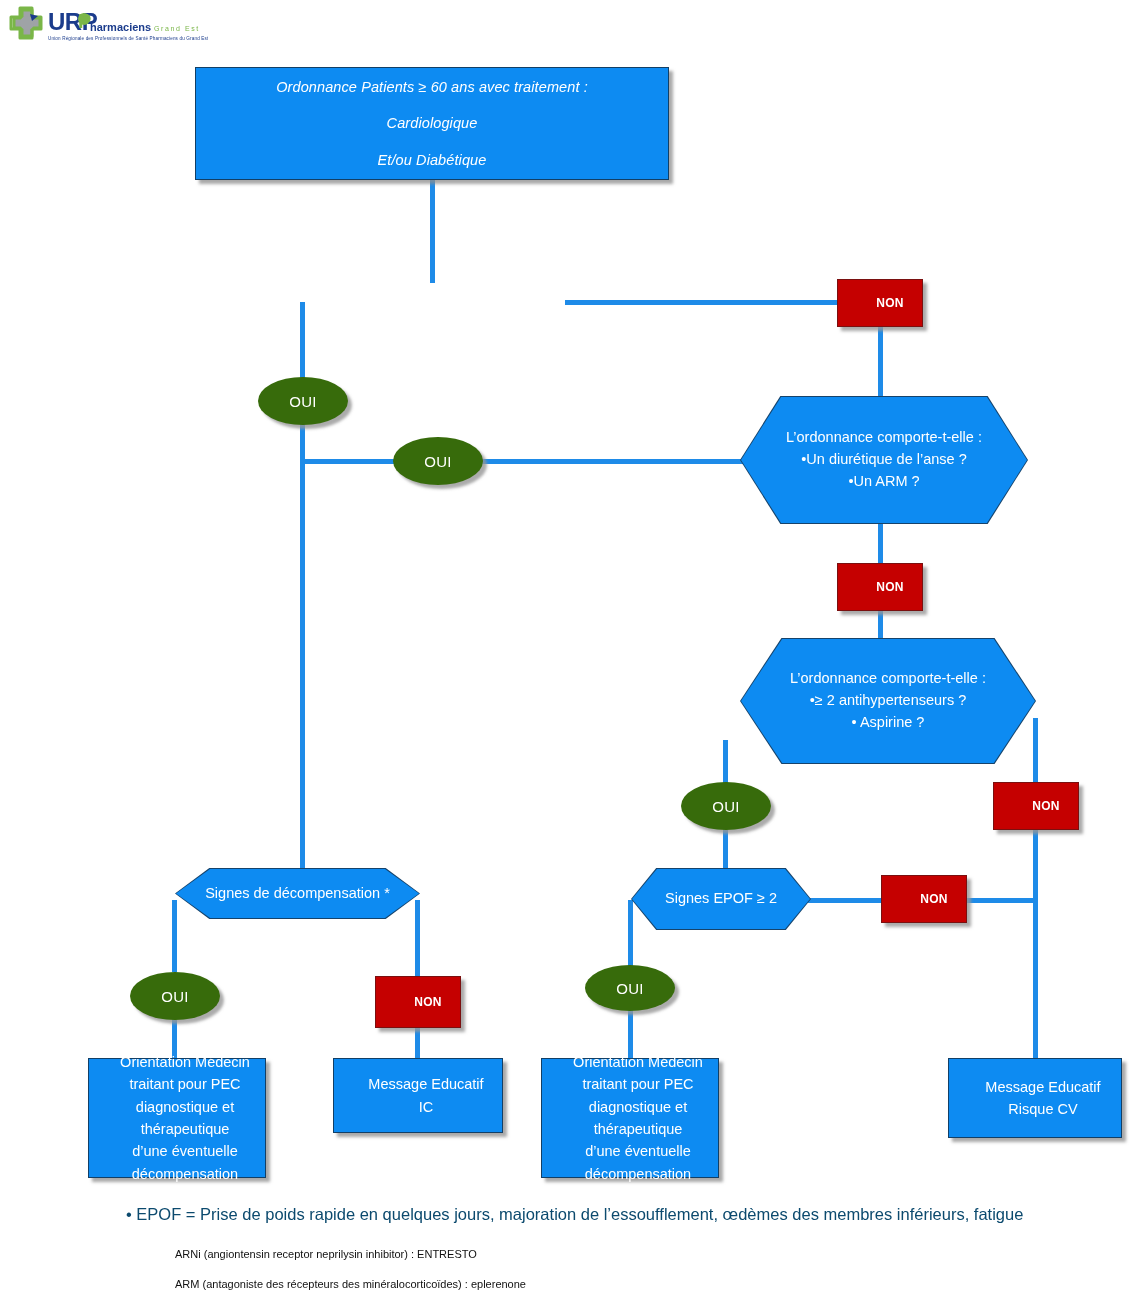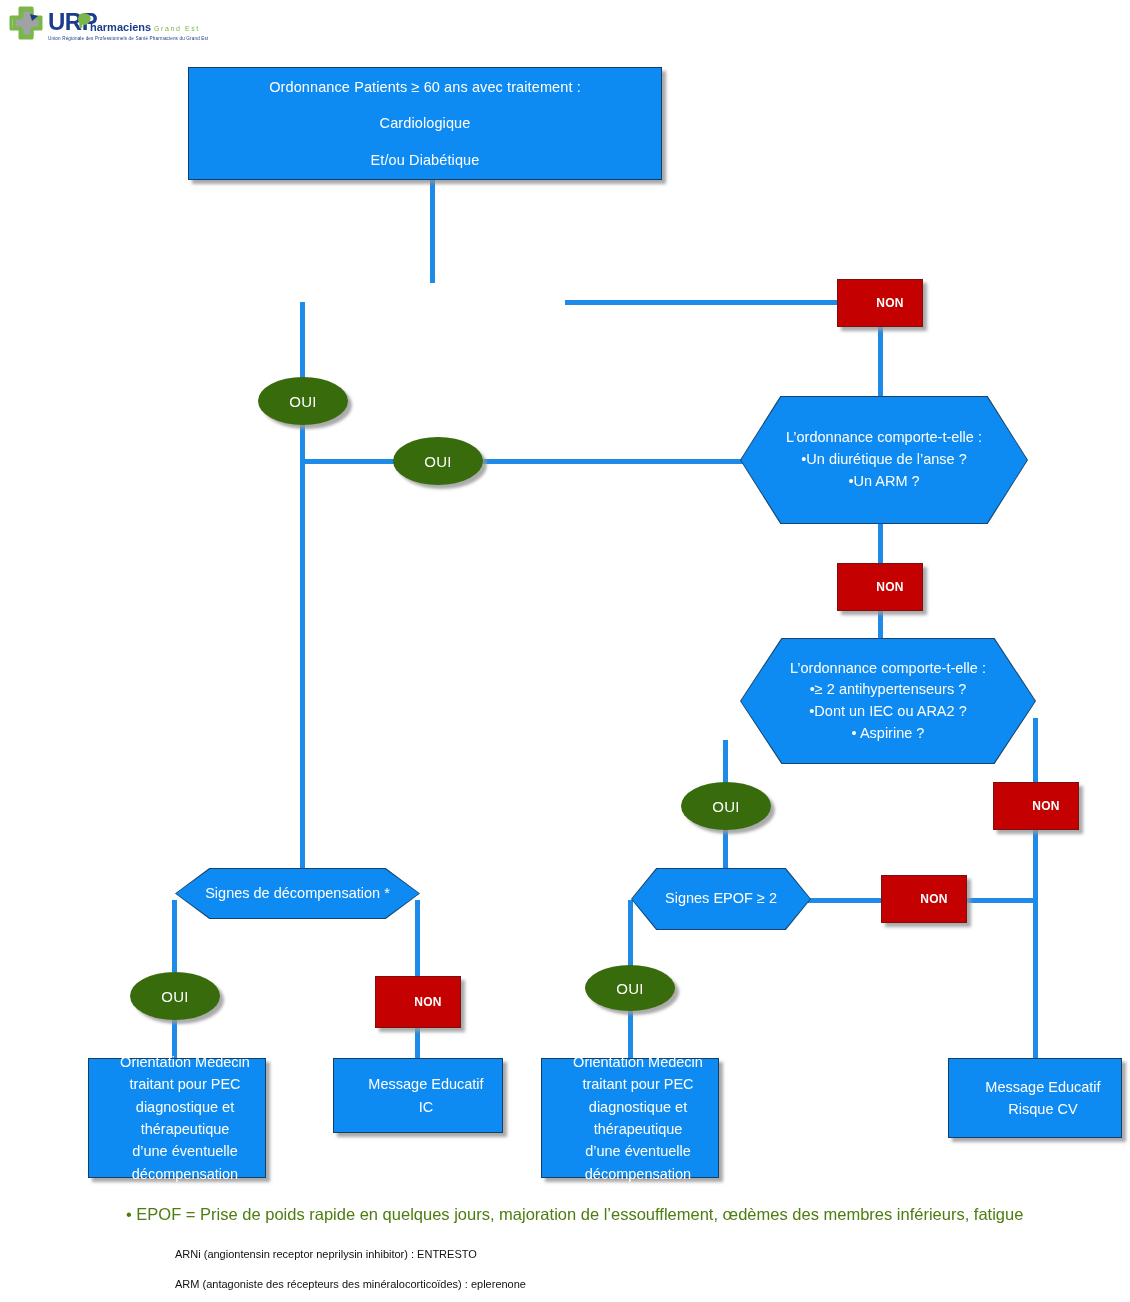--- a/index.html
+++ b/index.html
@@ -126,21 +126,21 @@
     justify-content: center;
     letter-spacing: 0.3px;
   }
 
   
   .footnote-main {
     position: absolute;
     left: 126px; top: 1205px;
     width: 990px;
     font-size: 16.5px;
-    color: #4d7c0f;
+    color: #0c4a6e;
     white-space: nowrap;
   }
   .footnote-small {
     position: absolute;
     font-size: 11px;
     color: #111111;
     white-space: nowrap;
   }
 </style>
 </head>
@@ -189,21 +189,21 @@
 
   <div class="line vline" style="left:628px; top:900px; width:5px; height:72px;"></div>
   <div class="line vline" style="left:628px; top:1006px; width:5px; height:52px;"></div>
 
   <div class="line vline" style="left:172px; top:900px; width:5px; height:72px;"></div>
   <div class="line vline" style="left:172px; top:1015px; width:5px; height:43px;"></div>
 
   <div class="line vline" style="left:415px; top:900px; width:5px; height:76px;"></div>
   <div class="line vline" style="left:415px; top:1028px; width:5px; height:30px;"></div>
 
-  <div class="shadow-box proc-top" style="left:188px; top:67px; width:474px; height:113px;">
+  <div class="shadow-box proc-top" style="left:195px; top:67px; width:474px; height:113px;font-style:italic;">
     <span class="ln">Ordonnance Patients ≥ 60 ans avec traitement  :</span>
     <span class="ln">Cardiologique</span>
     <span class="ln">Et/ou Diabétique</span>
   </div>
 
 
   <div class="non" style="left:837px; top:279px; width:86px; height:48px;">NON</div>
 
   <div class="oui" style="left:258px; top:377px; width:90px; height:48px;">OUI</div>
 
@@ -220,21 +220,20 @@
   <div class="oui" style="left:393px; top:437px; width:90px; height:48px;">OUI</div>
 
   <div class="non" style="left:837px; top:563px; width:86px; height:48px;">NON</div>
 
   <div class="hex" style="left:740px; top:638px; width:296px; height:126px;">
     <div class="hexline"></div>
     <div class="hexfill"></div>
     <div class="hextext">
       <span class="ln">L’ordonnance comporte-t-elle  :</span>
       <span class="ln">•≥ 2 antihypertenseurs ?</span>
-      <span class="ln">•Dont un IEC ou ARA2 ?</span>
       <span class="ln">• Aspirine ?</span>
     </div>
   </div>
 
   <div class="oui" style="left:681px; top:782px; width:90px; height:48px;">OUI</div>
 
   <div class="non" style="left:993px; top:782px; width:86px; height:48px;">NON</div>
 
   <div class="hex" style="left:175px; top:868px; width:245px; height:51px;">
     <div class="hexline"></div>

